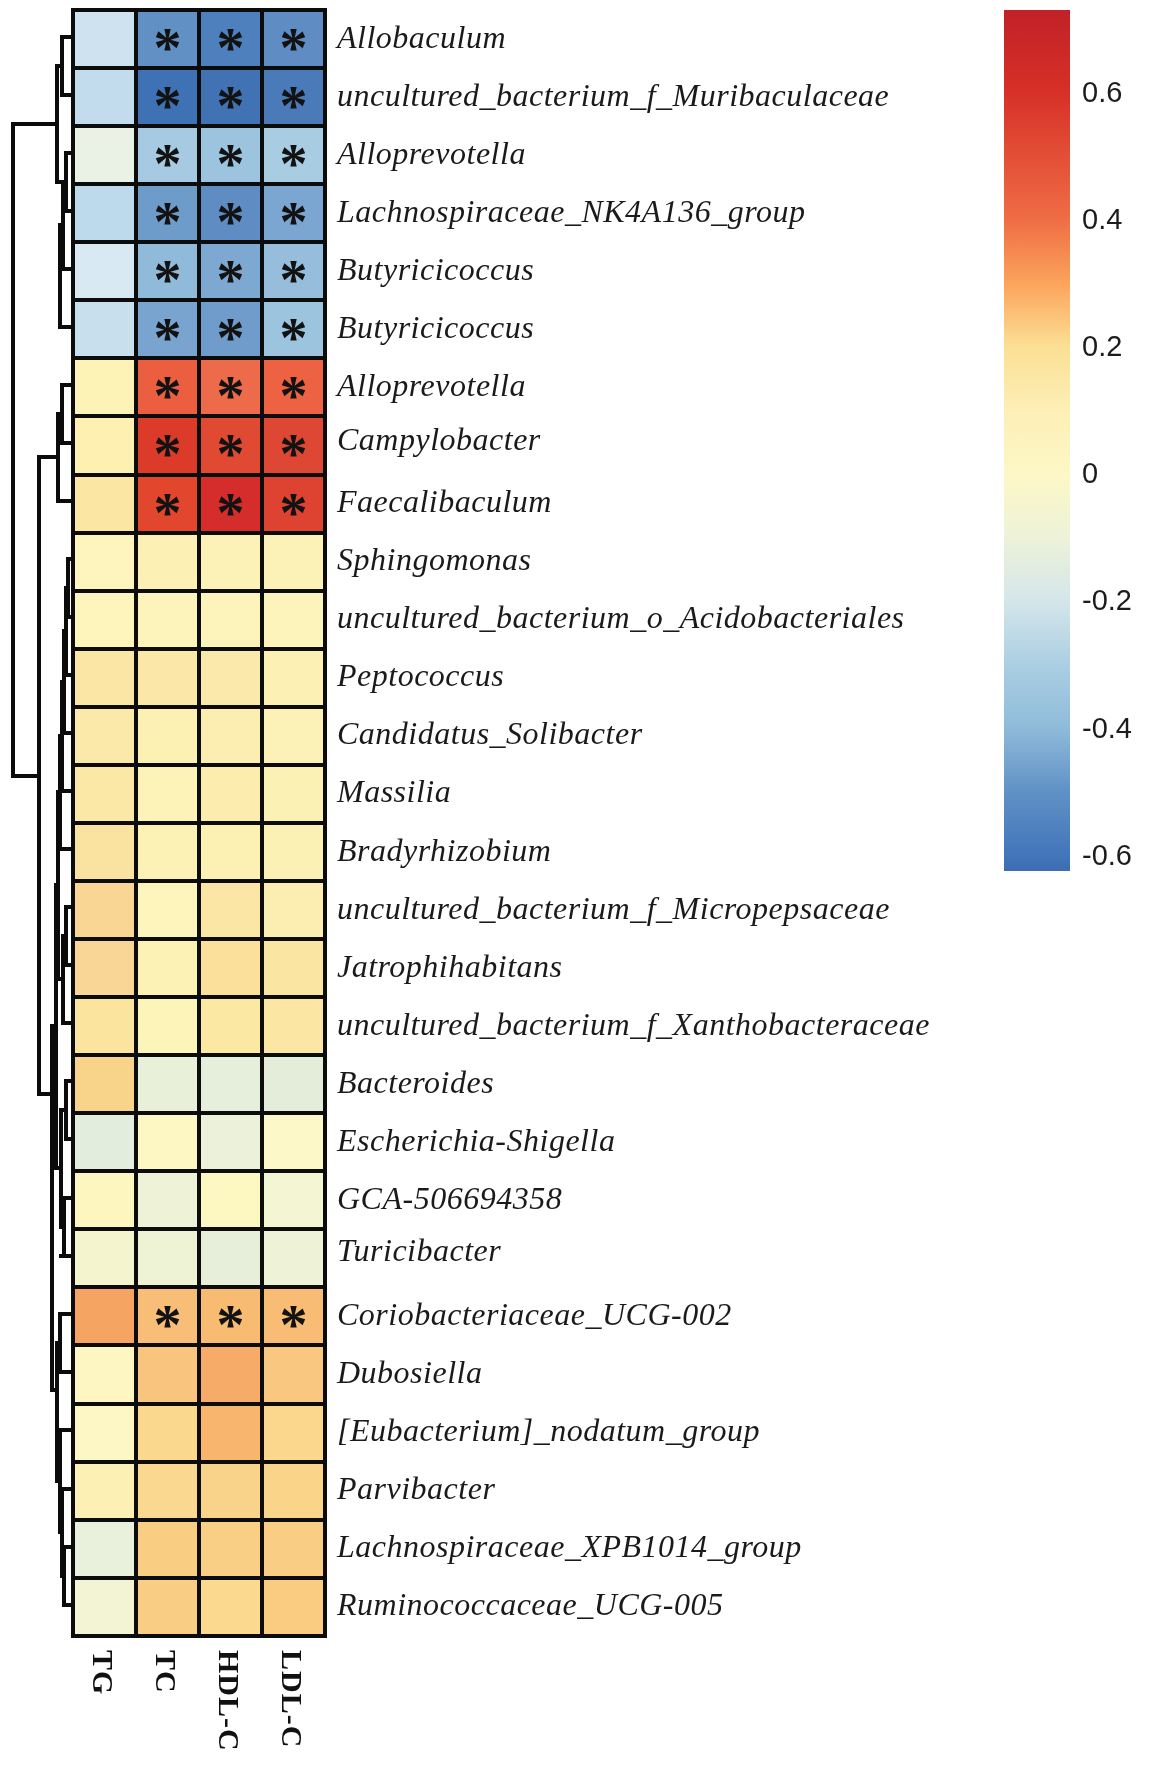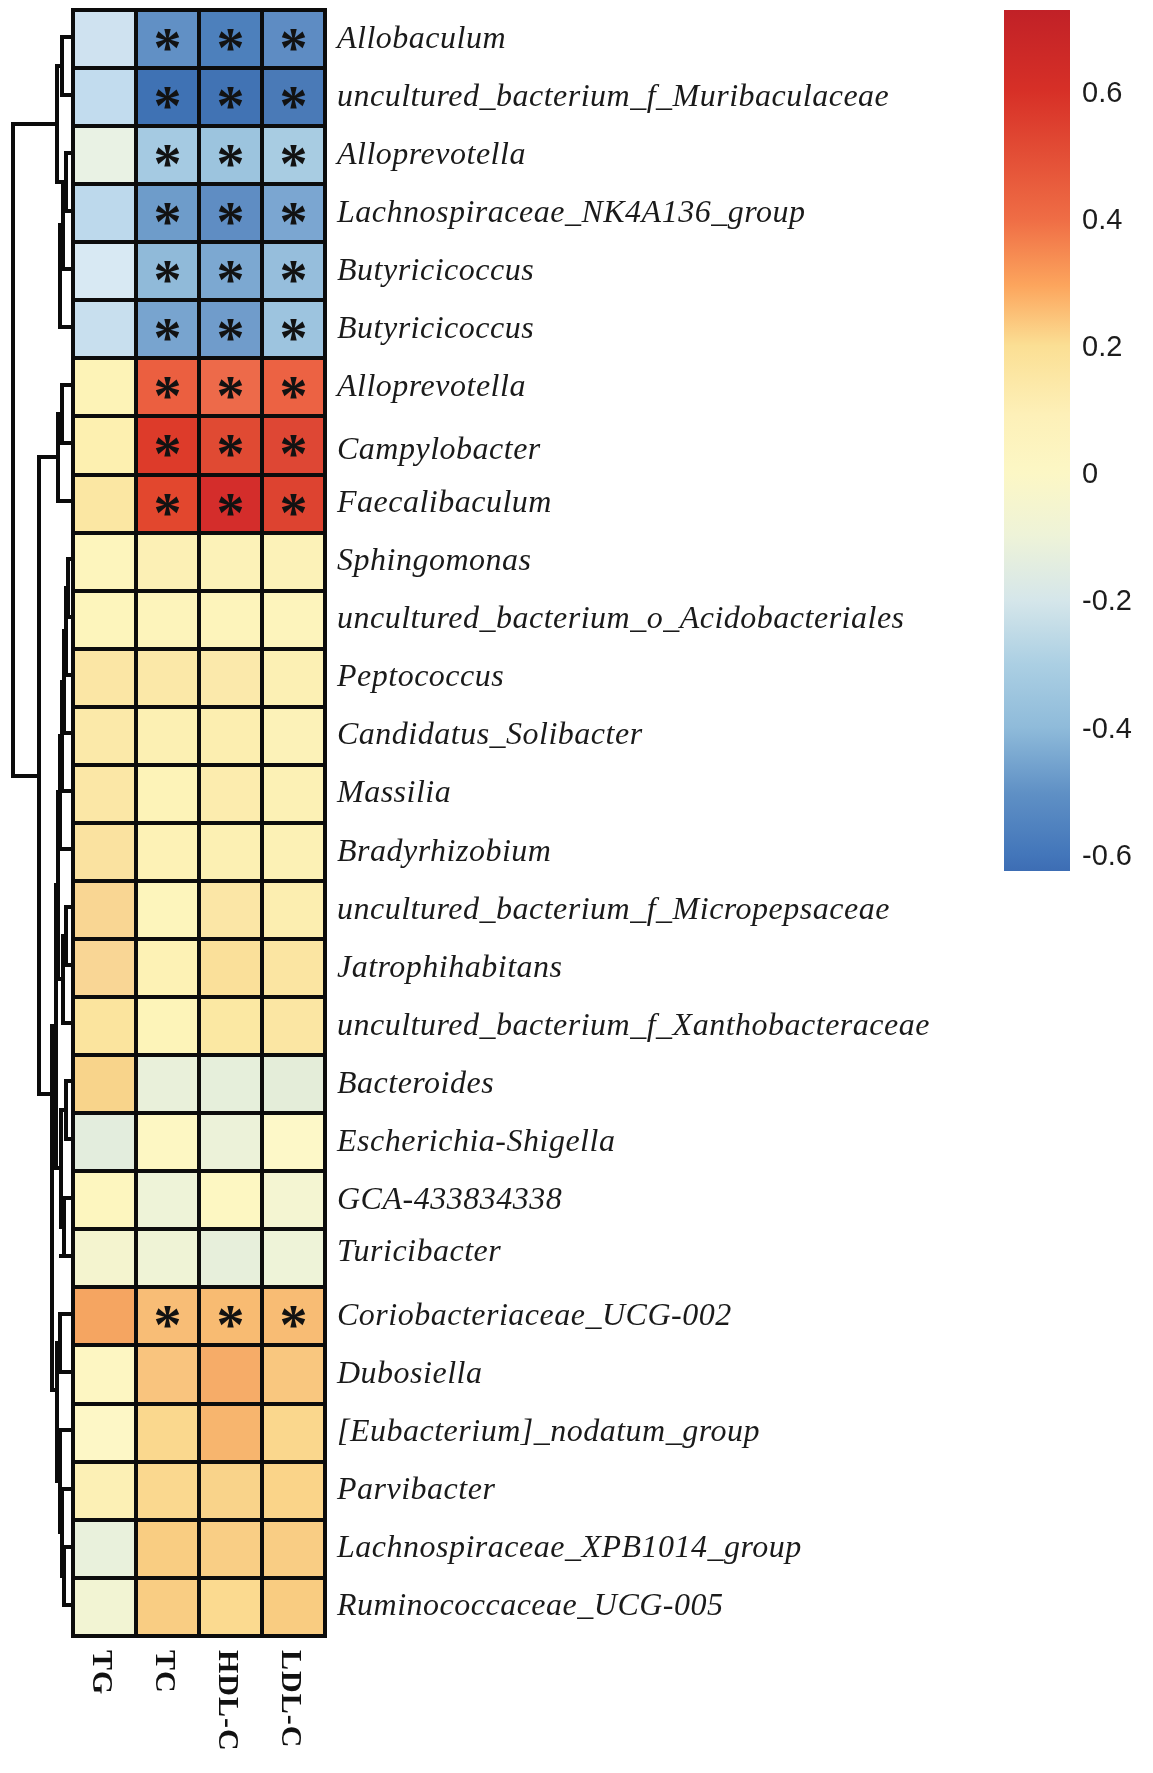--- a/index.html
+++ b/index.html
@@ -293,34 +293,34 @@
     </div>
 
   <div id="row-labels">
       <div class="row-label" style="top: 8px;">Allobaculum</div>
       <div class="row-label" style="top: 66.07px;">uncultured_bacterium_f_Muribaculaceae</div>
       <div class="row-label" style="top: 124.14px;">Alloprevotella</div>
       <div class="row-label" style="top: 182.21px;">Lachnospiraceae_NK4A136_group</div>
       <div class="row-label" style="top: 240.28px;">Butyricicoccus</div>
       <div class="row-label" style="top: 298.35px;">Butyricicoccus</div>
       <div class="row-label" style="top: 356.42px;">Alloprevotella</div>
-      <div class="row-label" style="top: 419px; text-align: center;">Campylobacter</div>
+      <div class="row-label" style="top: 410px; text-align: center;">Campylobacter</div>
       <div class="row-label" style="top: 472.56px;">Faecalibaculum</div>
       <div class="row-label" style="top: 530.63px; text-align: center;">Sphingomonas</div>
       <div class="row-label" style="top: 588.7px;">uncultured_bacterium_o_Acidobacteriales</div>
       <div class="row-label" style="top: 646.77px;">Peptococcus</div>
       <div class="row-label" style="top: 704.84px;">Candidatus_Solibacter</div>
       <div class="row-label" style="top: 762.91px;">Massilia</div>
       <div class="row-label" style="top: 820.98px;">Bradyrhizobium</div>
       <div class="row-label" style="top: 879.05px;">uncultured_bacterium_f_Micropepsaceae</div>
       <div class="row-label" style="top: 937.12px;">Jatrophihabitans</div>
       <div class="row-label" style="top: 995.19px;">uncultured_bacterium_f_Xanthobacteraceae</div>
       <div class="row-label" style="top: 1053.26px;">Bacteroides</div>
       <div class="row-label" style="top: 1111.33px;">Escherichia-Shigella</div>
-      <div class="row-label" style="top: 1169.4px;">GCA-433834338</div>
+      <div class="row-label" style="top: 1169.4px;">GCA-506694358</div>
       <div class="row-label" style="top: 1221px;">Turicibacter</div>
       <div class="row-label" style="top: 1285.54px;">Coriobacteriaceae_UCG-002</div>
       <div class="row-label" style="top: 1343.61px;">Dubosiella</div>
       <div class="row-label" style="top: 1401.68px; font-style: italic;">[Eubacterium]_nodatum_group</div>
       <div class="row-label" style="top: 1459.75px;">Parvibacter</div>
       <div class="row-label" style="top: 1517.82px;">Lachnospiraceae_XPB1014_group</div>
       <div class="row-label" style="top: 1575.89px;">Ruminococcaceae_UCG-005</div>
     </div>
 
   <div id="col-labels">

